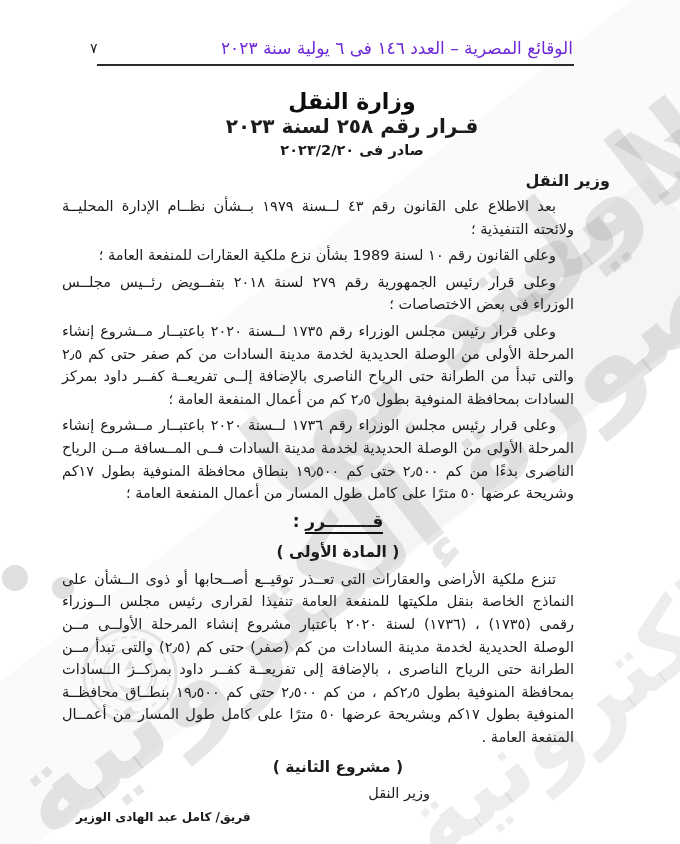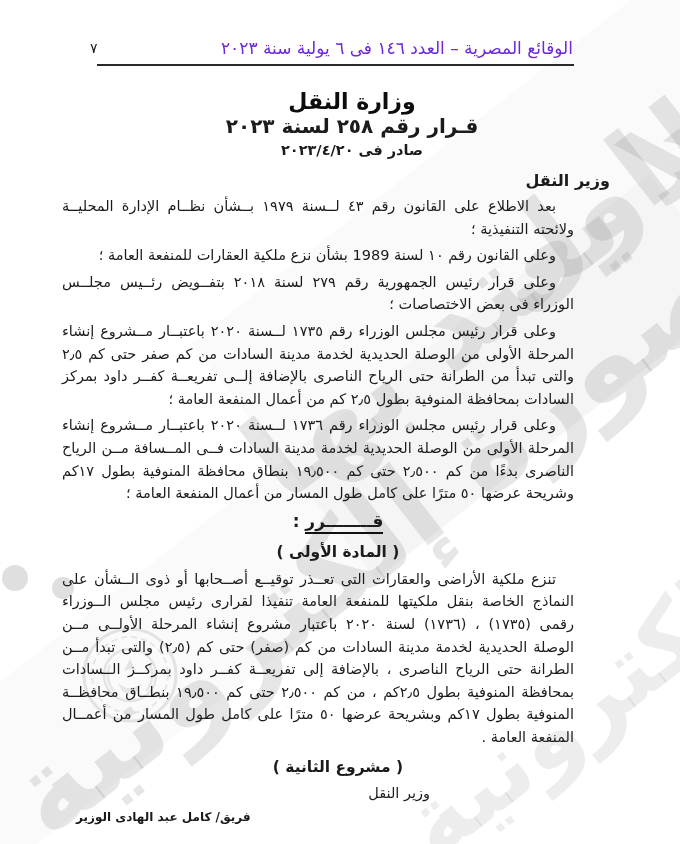--- a/index.html
+++ b/index.html
@@ -106,21 +106,21 @@
 
     <div class="hdr-pagenum">٧</div>
     <div class="hdr-title">الوقائع المصرية – العدد ١٤٦ فى ٦ يولية سنة ٢٠٢٣</div>
     <div class="hdr-rule"></div>
 
     <div class="column">
 
       <div class="title-block">
         <div class="t-ministry">وزارة النقل</div>
         <div class="t-decree">قـرار رقم ٢٥٨ لسنة ٢٠٢٣</div>
-        <div class="t-issued">صادر فى ٢٠٢٣/٤/٢٠</div>
+        <div class="t-issued">صادر فى ٢٠٢٣/2/٢٠</div>
       </div>
 
       <div class="minister-heading">وزير النقل</div>
 
       <p class="para">بعد الاطلاع على القانون رقم ٤٣ لــسنة ١٩٧٩ بــشأن نظــام الإدارة المحليــة ولائحته التنفيذية ؛</p>
       <p class="para">وعلى القانون رقم ١٠ لسنة 1989 بشأن نزع ملكية العقارات للمنفعة العامة ؛</p>
       <p class="para">وعلى قرار رئيس الجمهورية رقم ٢٧٩ لسنة ٢٠١٨ بتفــويض رئــيس مجلــس الوزراء فى بعض الاختصاصات ؛</p>
       <p class="para">وعلى قرار رئيس مجلس الوزراء رقم ١٧٣٥ لــسنة ٢٠٢٠ باعتبــار مــشروع إنشاء المرحلة الأولى من الوصلة الحديدية لخدمة مدينة السادات من كم صفر حتى كم ٢٫٥ والتى تبدأ من الطرانة حتى الرياح الناصرى بالإضافة إلــى تفريعــة كفــر داود بمركز السادات بمحافظة المنوفية بطول ٢٫٥ كم من أعمال المنفعة العامة ؛</p>
       <p class="para">وعلى قرار رئيس مجلس الوزراء رقم ١٧٣٦ لــسنة ٢٠٢٠ باعتبــار مــشروع إنشاء المرحلة الأولى من الوصلة الحديدية لخدمة مدينة السادات فــى المــسافة مــن الرياح الناصرى بدءًا من كم ٢٫٥٠٠ حتى كم ١٩٫٥٠٠ بنطاق محافظة المنوفية بطول ١٧كم وشريحة عرضها ٥٠ مترًا على كامل طول المسار من أعمال المنفعة العامة ؛</p>
 

